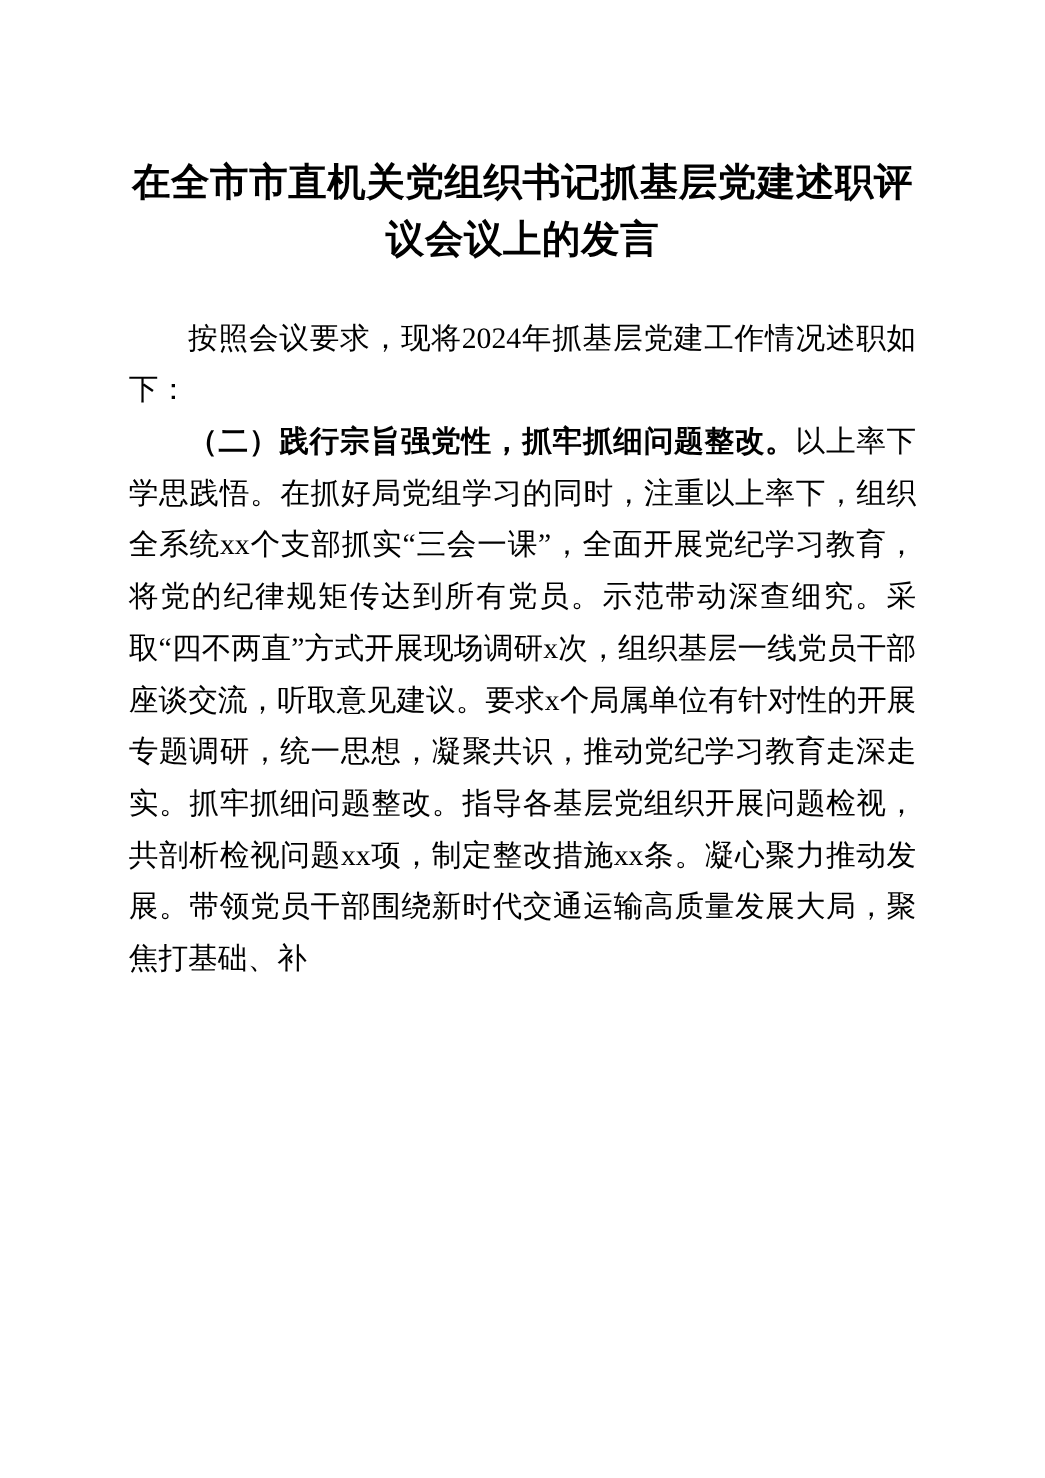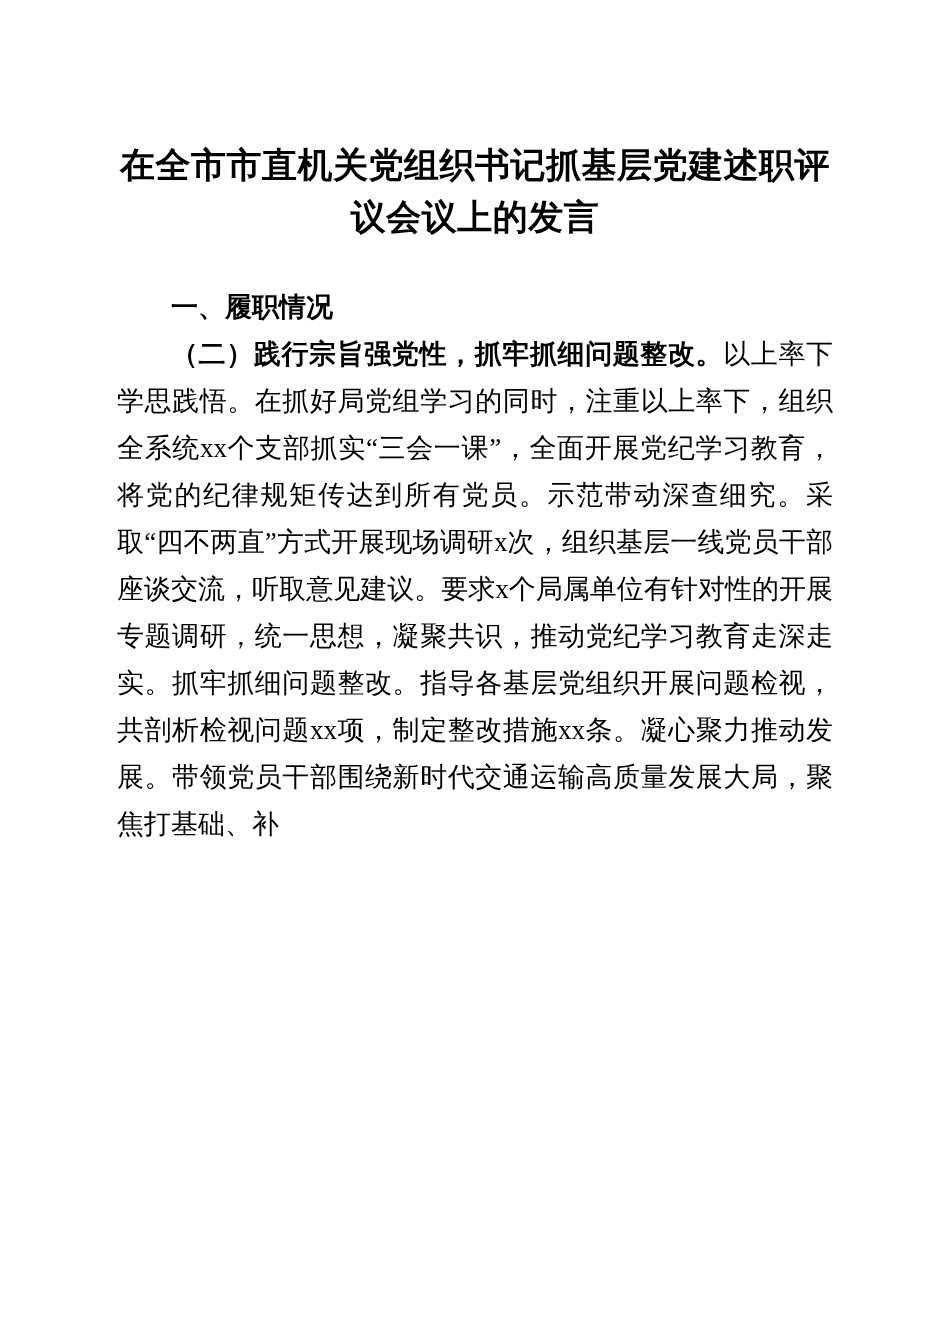--- a/index.html
+++ b/index.html
@@ -48,19 +48,19 @@
     font-weight: 700;
   }
 </style>
 </head>
 <body>
 
 <div class="page">
 
   <h1 class="doc-title">在全市市直机关党组织书记抓基层党建述职评议会议上的发言</h1>
 
+  <p class="para">按照会议要求，现将2024年抓基层党建工作情况述职如下：</p>
 
-  <h2 class="section-heading">一、履职情况</h2>
 
 
   <p class="para"><span class="lead">（二）践行宗旨强党性，抓牢抓细问题整改。</span><span>以上率下学思践悟。在抓好局党组学习的同时，注重以上率下，组织全系统xx个支部抓实“三会一课”，全面开展党纪学习教育，将党的纪律规矩传达到所有党员。示范带动深查细究。采取“四不两直”方式开展现场调研x次，组织基层一线党员干部座谈交流，听取意见建议。要求x个局属单位有针对性的开展专题调研，统一思想，凝聚共识，推动党纪学习教育走深走实。抓牢抓细问题整改。指导各基层党组织开展问题检视，共剖析检视问题xx项，制定整改措施xx条。凝心聚力推动发展。带领党员干部围绕新时代交通运输高质量发展大局，聚焦打基础、补</span></p>
 
 </div>
 
 </body></html>

